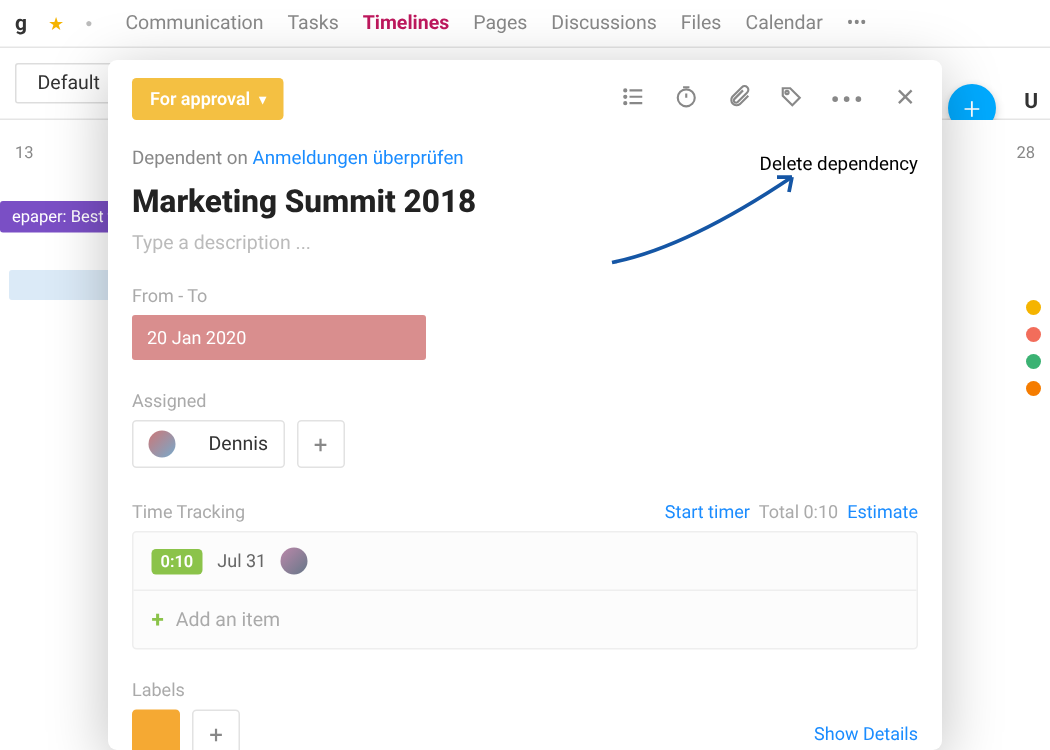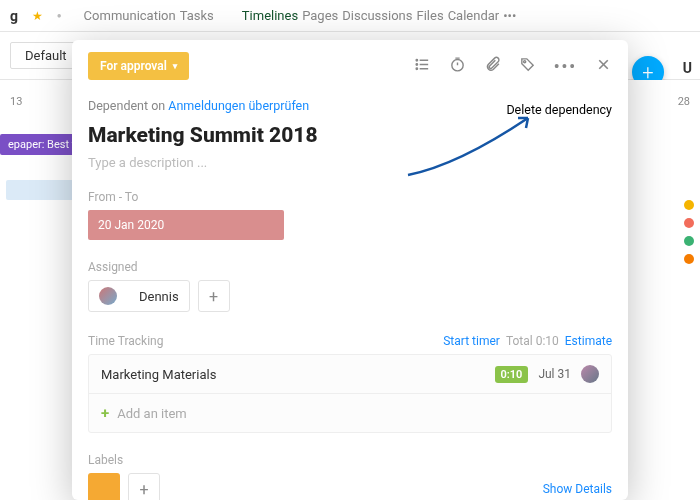--- a/index.html
+++ b/index.html
@@ -20,23 +20,23 @@
     display: flex;
     align-items: center;
     padding: 0 10px;
     gap: 14px;
     font-size: 13px;
     color: #888;
   }
   .bg-topbar .brand { font-weight:700; color:#333; font-size:14px; }
   .bg-topbar .star { color:#f5b400; font-size:12px; }
   .bg-topbar .bullet { color:#bbb; font-size:8px; }
-  .bg-topbar .nav { display:flex; gap:4px; margin-left:8px; }
+  .bg-topbar .nav { display:flex; gap:16px; margin-left:8px; }
   .bg-topbar .nav span { cursor:default; }
-  .bg-topbar .nav .active { color:#14532d; font-weight:400;margin-left:24px; }
+  .bg-topbar .nav .active { color:#be185d; font-weight:700; }
   .bg-subbar {
     height: 48px;
     background:#fff;
     border-bottom:1px solid #e5e5e5;
     display:flex;
     align-items:center;
     padding:0 10px;
     gap:10px;
   }
   .bg-default {
@@ -324,21 +324,20 @@
 
     <div class="tt-row">
       <span>Time Tracking</span>
       <span class="spacer"></span>
       <span class="link">Start timer</span>
       <span class="sep">Total 0:10</span>
       <span class="link">Estimate</span>
     </div>
     <div class="sub-box">
       <div class="sub-row">
-        <span class="fill">Marketing Materials</span>
         <span class="badge-time">0:10</span>
         <span class="sub-date">Jul 31</span>
         <div class="mini-avatar"></div>
       </div>
       <div class="sub-row sub-add">
         <span class="p">+</span>
         <span>Add an item</span>
       </div>
     </div>
 

